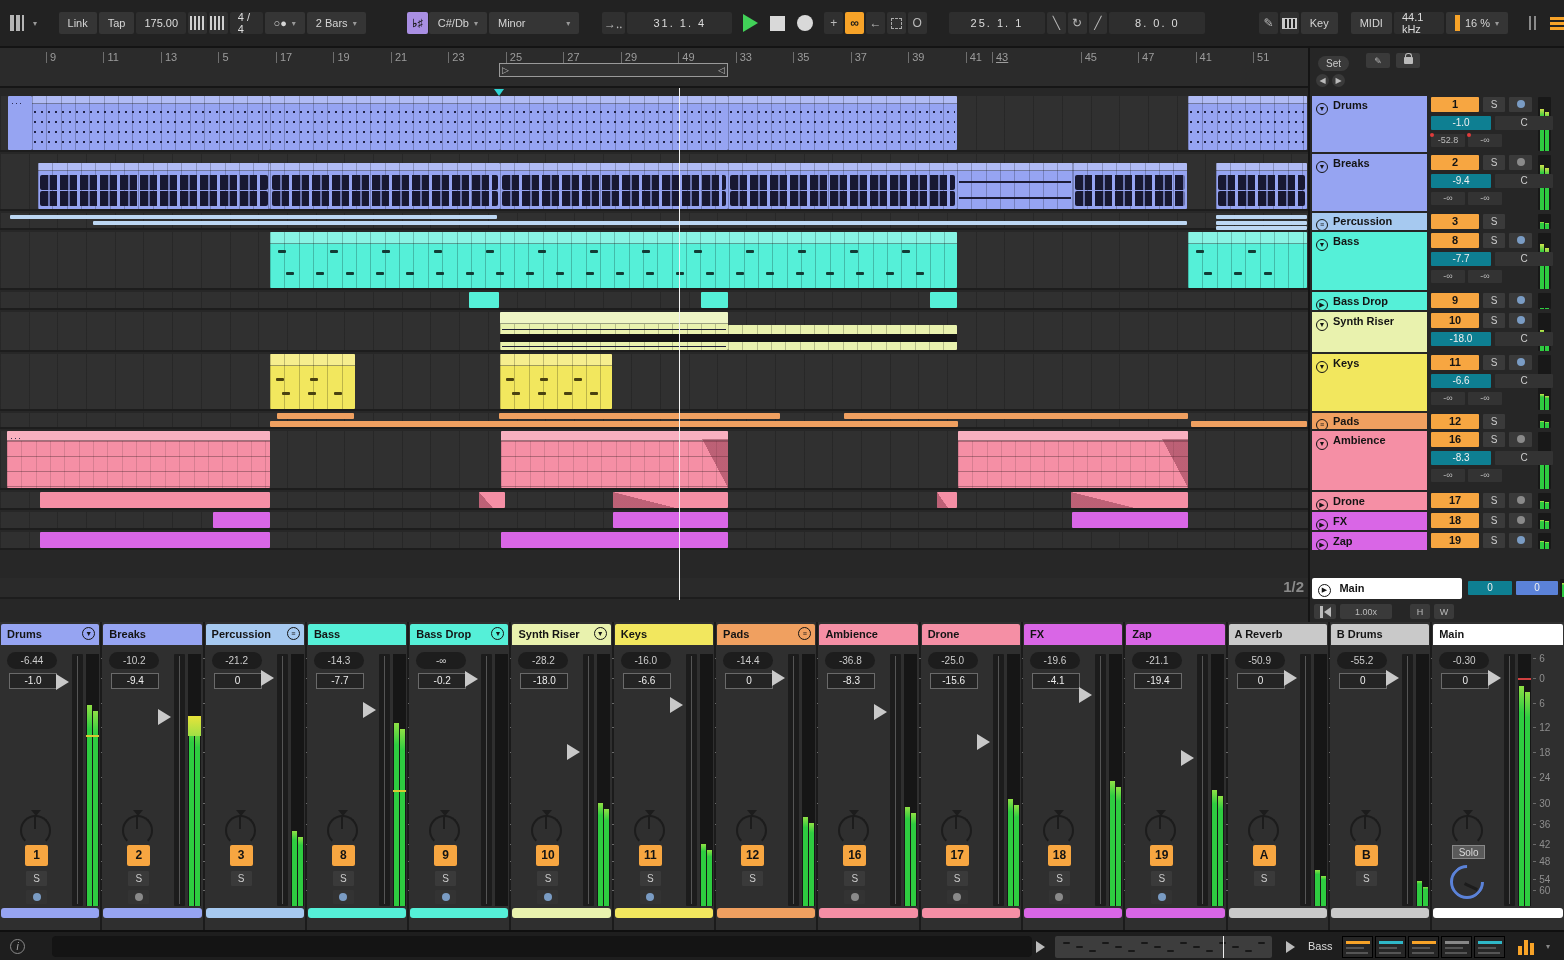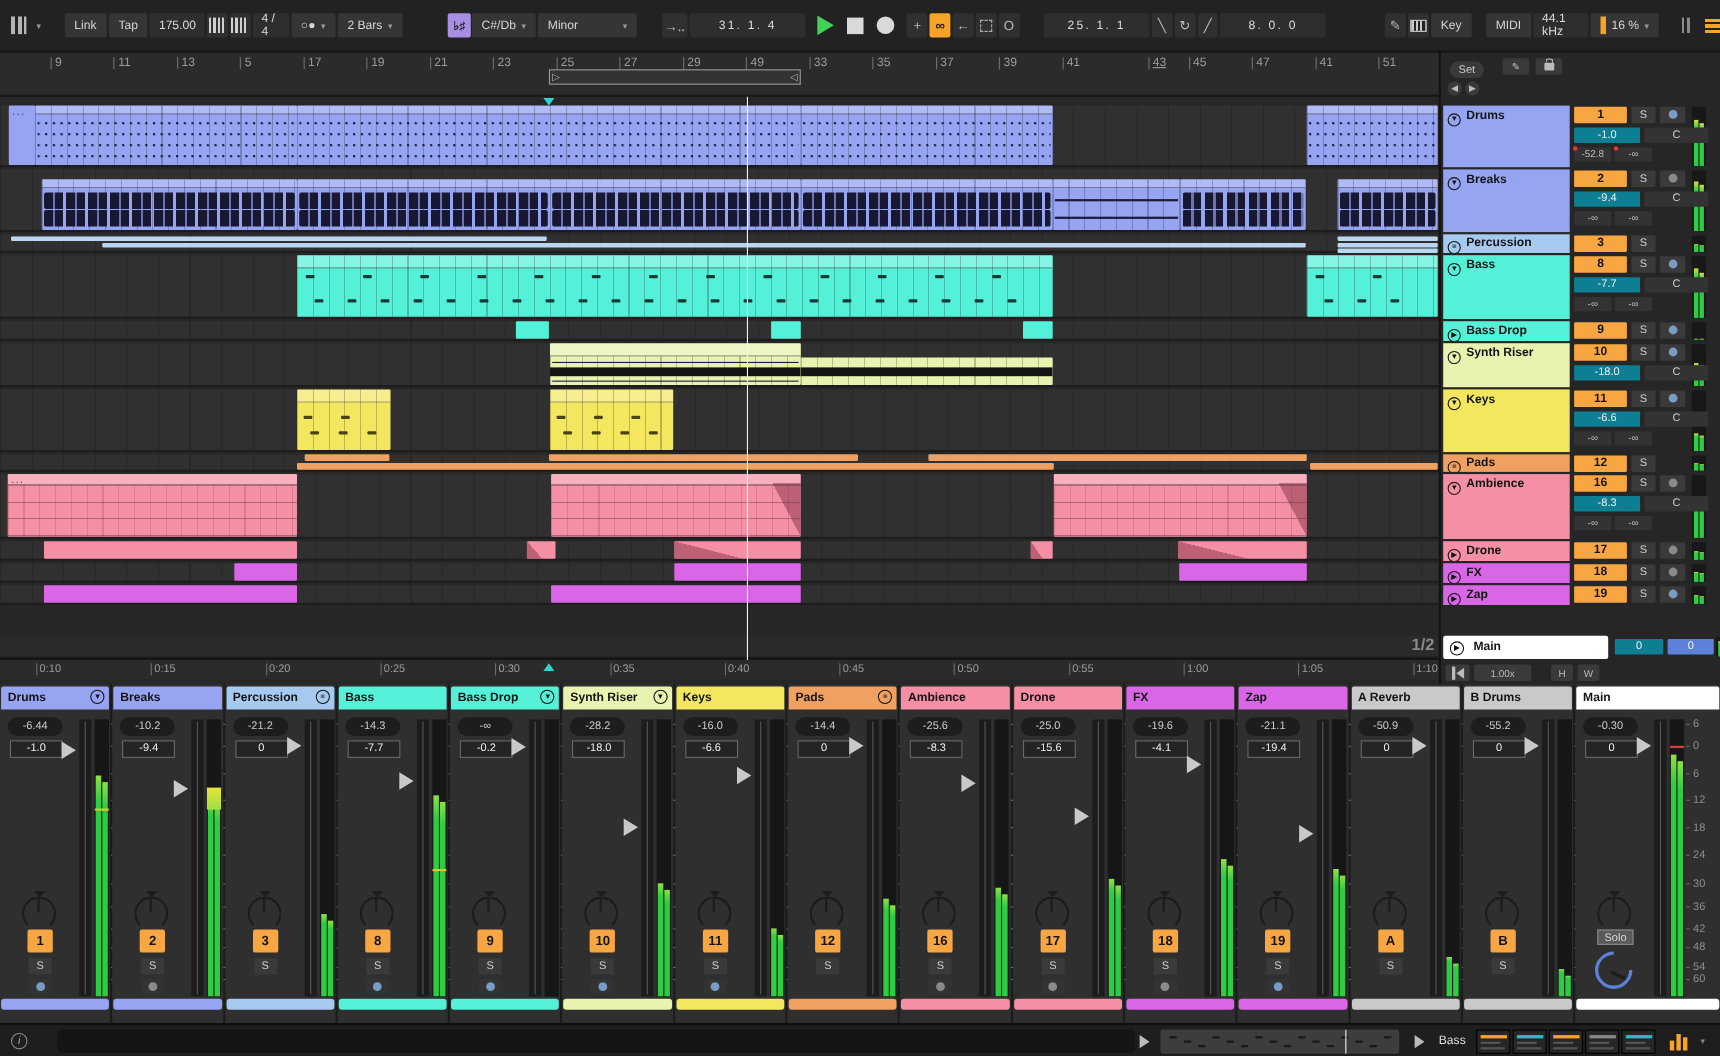--- a/index.html
+++ b/index.html
@@ -229,21 +229,21 @@
         <div class="barnum" style="left: 448.36px;">23</div>
         <div class="barnum" style="left: 505.84px;">25</div>
         <div class="barnum" style="left: 563.32px;">27</div>
         <div class="barnum" style="left: 620.8px;">29</div>
         <div class="barnum" style="left: 678.28px;">49</div>
         <div class="barnum" style="left: 735.76px;">33</div>
         <div class="barnum" style="left: 793.24px;">35</div>
         <div class="barnum" style="left: 850.72px;">37</div>
         <div class="barnum" style="left: 908.2px;">39</div>
         <div class="barnum" style="left: 965.68px;">41</div>
-        <div class="barnum" style="left: 1044px; text-decoration: underline;">43</div>
+        <div class="barnum" style="left: 992px; text-decoration: underline;">43</div>
         <div class="barnum" style="left: 1080.64px;">45</div>
         <div class="barnum" style="left: 1138.12px;">47</div>
         <div class="barnum" style="left: 1195.6px;">41</div>
         <div class="barnum" style="left: 1253.08px;">51</div>
         <div id="loopbrace" style="left: 499px; width: 229px;">
           <div style="position: absolute; left: 2px; top: 1px; font-size: 9px; color: rgb(187, 187, 187);">▷</div>
           <div style="position: absolute; right: 2px; top: 1px; font-size: 9px; color: rgb(187, 187, 187);">◁</div>
         </div>
       </div>
     <div id="rows">
@@ -462,36 +462,20 @@
           <div class="clip" style="left: 613px; width: 115px; background: rgb(217, 102, 230); height: 16px;"></div>
           <div class="clip" style="left: 1072px; width: 116px; background: rgb(217, 102, 230); height: 16px;"></div>
         </div>
         <div class="track-row" style="top: 484px; height: 18px;">
           <div class="clip" style="left: 40px; width: 230px; background: rgb(217, 102, 230); height: 16px;"></div>
           <div class="clip" style="left: 501px; width: 227px; background: rgb(217, 102, 230); height: 16px;"></div>
         </div>
       </div>
     <div id="mainrow" class="track-row" style="top:530px; height:21px; background:#2a2a2a;"></div>
     <div id="pageind">1/2</div>
-    <div id="timeruler">
-        <div class="timetick" style="left: 33px;">0:10</div>
-        <div class="timetick" style="left: 137.3px;">0:15</div>
-        <div class="timetick" style="left: 241.6px;">0:20</div>
-        <div class="timetick" style="left: 345.9px;">0:25</div>
-        <div class="timetick" style="left: 450.2px;">0:30</div>
-        <div class="timetick" style="left: 554.5px;">0:35</div>
-        <div class="timetick" style="left: 658.8px;">0:40</div>
-        <div class="timetick" style="left: 763.1px;">0:45</div>
-        <div class="timetick" style="left: 867.4px;">0:50</div>
-        <div class="timetick" style="left: 971.7px;">0:55</div>
-        <div class="timetick" style="left: 1076px;">1:00</div>
-        <div class="timetick" style="left: 1180.3px;">1:05</div>
-        <div class="timetick" style="left: 1284.6px;">1:10</div>
-        <div class="cyantri-u" style="left: 494px; top: 3px;"></div>
-      </div>
     <div id="playhead" style="left: 679px;"></div>
   <div class="cyantri-d" style="left: 494px; top: 41px;"></div>
     </div>
   <div id="panel">
     <div class="abs" style="left:8px; top:5px;"><span class="pnl-btn">Set</span></div>
     <div class="abs sqbtn" style="left:56px; top:5px;">✎</div>
     <div class="abs sqbtn" style="left:86px; top:5px;">
         <div class="lockg" style="margin-top:0;"></div>
       </div>
     <div class="abs circbtn" style="left:6px; top:26px;">◀</div>
@@ -1025,21 +1009,21 @@
         <div class="ring"></div>
         <div class="ptr"></div>
         <div class="notch"></div>
       </div>
       <div class="tnum">12</div>
       <div class="tS">S</div>
       <div class="cbar" style="background: rgb(240, 160, 96);"></div>
     </div>
     <div class="strip">
       <div class="strip-head" style="background: rgb(245, 143, 165);">Ambience</div>
-      <div class="peakpill">-25.6</div>
+      <div class="peakpill">-36.8</div>
       <div class="fadval">-8.3</div>
       <div class="fslot">
         <i></i>
       </div>
       <div class="fhandle" style="top: 82.2px;"></div>
       <div class="mmeter">
         <div class="g" style="left: 1px; height: 99.5px;"></div>
         <div class="g" style="left: 7px; height: 93.5px;"></div>
       </div>
       <div class="scale">

